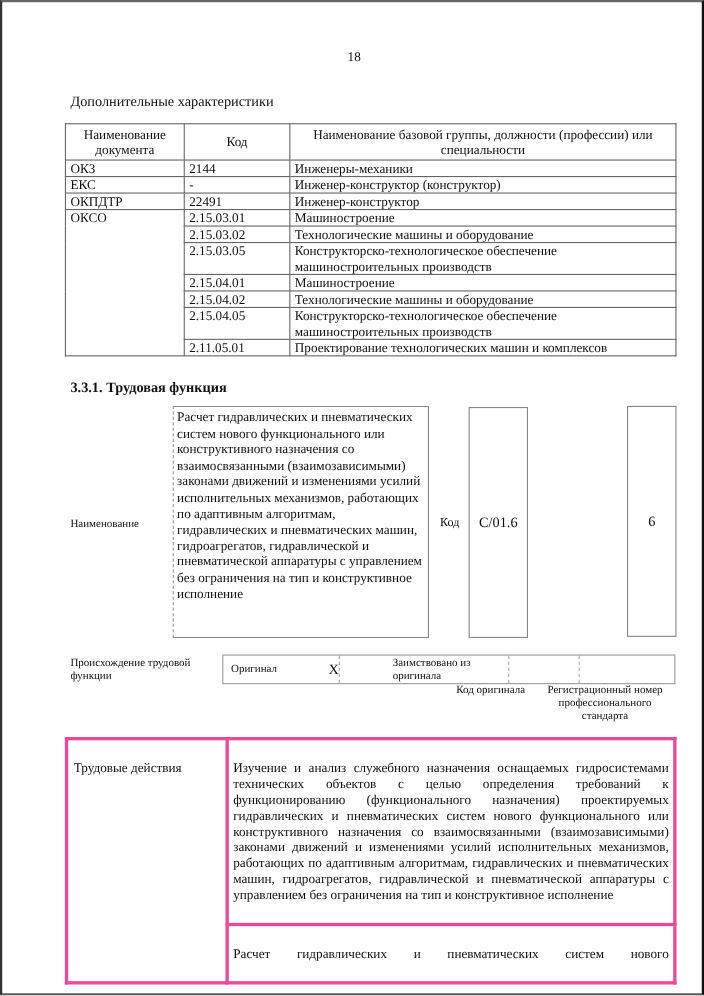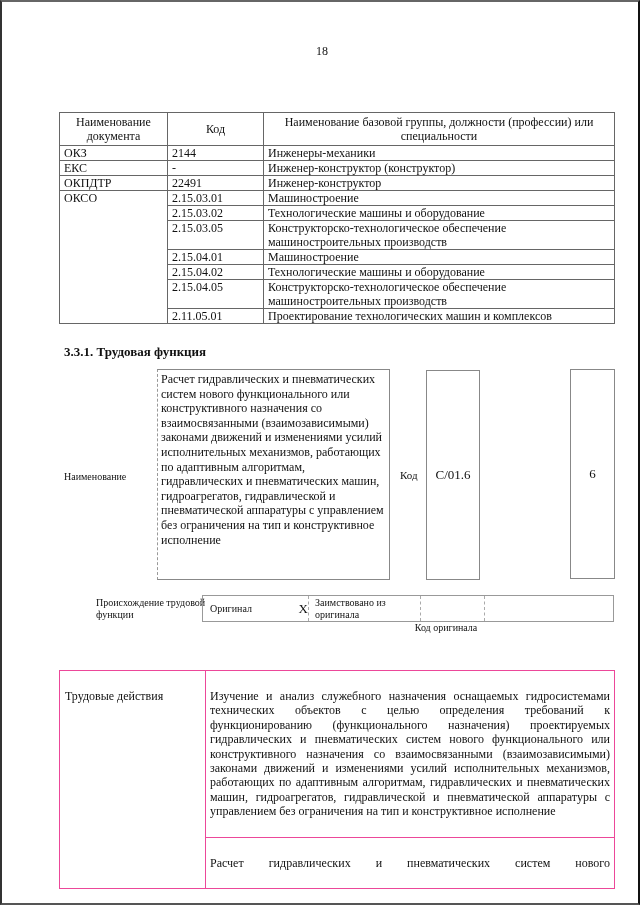--- a/index.html
+++ b/index.html
@@ -37,50 +37,51 @@
     border: 1px solid #888; font-size: 13px; display: flex; align-items: center; justify-content: center;
   }
   .tf-level-label {
     position: absolute; left: 480px; top: 455px; width: 90px; text-align: center; font-size: 10px; line-height: 12px;
   }
   .tf-level-box {
     position: absolute; left: 568px; top: 367px; width: 45px; height: 210px;
     border: 1px solid #888; font-size: 13px; display: flex; align-items: center; justify-content: center;
   }
 
-  .origin-label { position: absolute; left: 62px; top: 595px; font-size: 10px; line-height: 12px; width: 140px; margin-left: 32px; }
+  .origin-label { position: absolute; left: 62px; top: 595px; font-size: 10px; line-height: 12px; width: 140px; }
   .origin-table {
     position: absolute; left: 200px; top: 593px; width: 412px; height: 27px;
     border: 1px solid #999; display: flex;
   }
   .origin-table > div { border-right: 1px dashed #aaa; height: 100%; display: flex; align-items: center; font-size: 10px; }
   .origin-table > div:last-child { border-right: none; }
   .o1 { width: 106px; padding-left: 7px; justify-content: space-between; }
   .o1 .x { font-size: 13px; margin-left: 14px; }
-  .o2 { width: 112px; padding-left: 6px; line-height: 12px; }
+  .o2 { width: 112px; padding-left: 6px; line-height: 12px; margin-left: 42px; }
   .o3 { width: 64px; }
   .o4 { flex: 1; }
   .origin-sub1 { position: absolute; left: 412px; top: 620px; width: 64px; text-align: center; font-size: 10px; line-height: 12px; }
   .origin-sub2 { position: absolute; left: 486px; top: 620px; width: 124px; text-align: center; font-size: 10px; line-height: 12px; }
 
   table.actions {
     position: absolute; left: 57px; top: 668px; width: 556px;
     border-collapse: collapse; font-size: 12px; line-height: 14.4px;
   }
-  table.actions td { border: 1px solid #ec4899; padding: 18px 4px; vertical-align: top; }
+  table.actions td { border: 3px solid #ec4899; padding: 18px 4px; vertical-align: top; }
   table.actions .lbl { width: 146px; padding-left: 5px; }
   table.actions .txt { text-align: justify; }
   table.actions tr.cut td.txt { height: 14px; overflow: hidden; text-align-last: justify; }
 </style>
 </head>
 <body>
 
 <div class="page">
 
   <div class="page-number">18</div>
+  <div class="section-title">Дополнительные характеристики</div>
 
   <table class="extra">
     <thead>
       <tr>
         <th class="c1">Наименование документа</th>
         <th class="c2">Код</th>
         <th>Наименование базовой группы, должности (профессии) или специальности</th>
       </tr>
     </thead>
     <tbody>
@@ -149,20 +150,21 @@
       <span>Оригинал</span>
       <span class="x">X</span>
     </div>
     <div class="o2">
       <span>Заимствовано из оригинала</span>
     </div>
     <div class="o3"></div>
     <div class="o4"></div>
   </div>
   <div class="origin-sub1">Код оригинала</div>
+  <div class="origin-sub2">Регистрационный номер профессионального стандарта</div>
 
   <table class="actions">
     <tbody>
         <tr>
       <td class="lbl" rowspan="2">Трудовые действия</td>
       <td class="txt">Изучение и анализ служебного назначения оснащаемых гидросистемами технических объектов с целью определения требований к функционированию (функционального назначения) проектируемых гидравлических и пневматических систем нового функционального или конструктивного назначения со взаимосвязанными (взаимозависимыми) законами движений и изменениями усилий исполнительных механизмов, работающих по адаптивным алгоритмам, гидравлических и пневматических машин, гидроагрегатов, гидравлической и пневматической аппаратуры с управлением без ограничения на тип и конструктивное исполнение</td>
     </tr>
     <tr class="cut">
       <td class="txt">Расчет гидравлических и пневматических систем нового</td>
     </tr>

